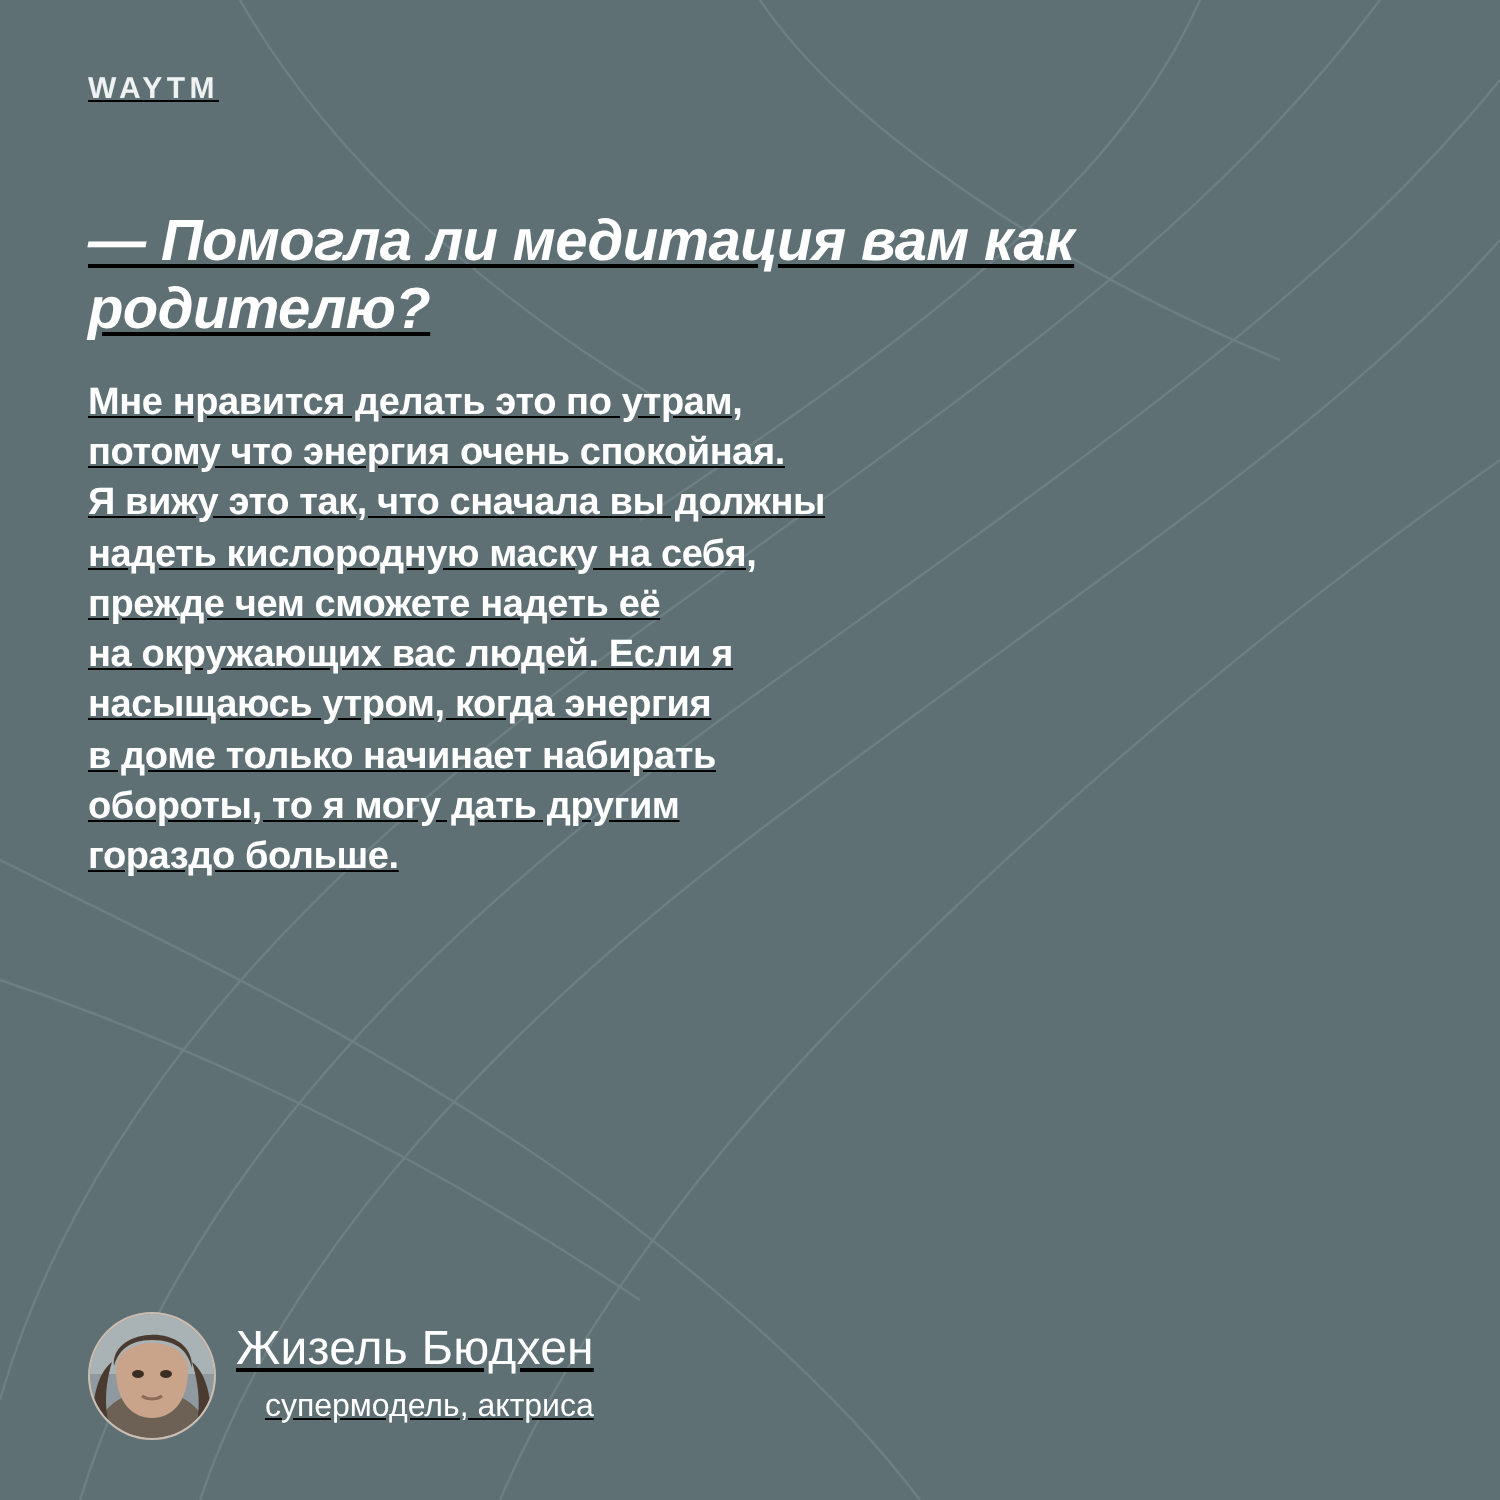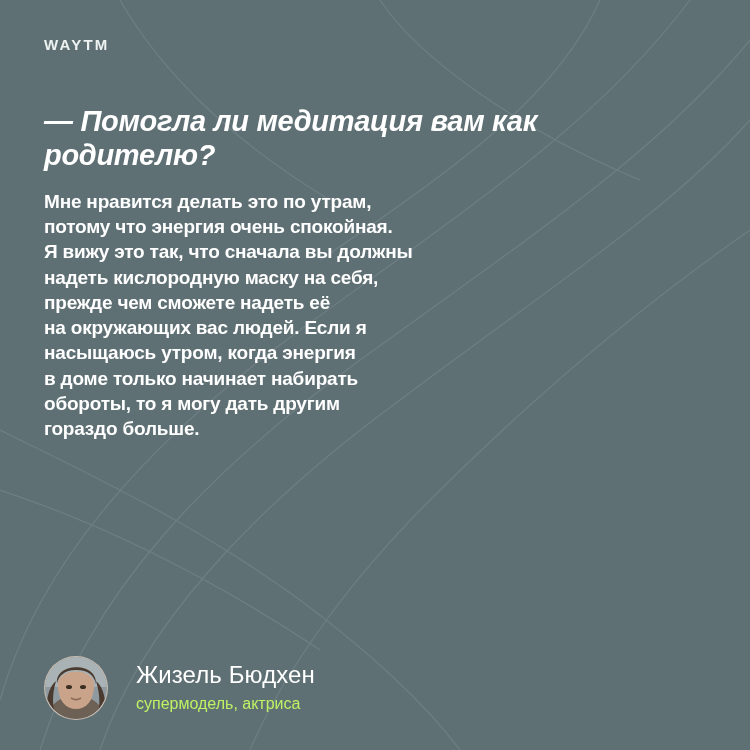--- a/index.html
+++ b/index.html
@@ -29,20 +29,21 @@
   }
   .content {
     position: relative;
     z-index: 2;
     width: 100%;
     height: 100%;
     box-sizing: border-box;
     padding: 36px 44px 30px 44px;
     display: flex;
     flex-direction: column;
+    text-decoration: underline;
   }
   .brand {
     color: #eef2f1;
     font-size: 15px;
     letter-spacing: 2.2px;
     font-weight: 700;
     margin-bottom: 52px;
   }
   .question {
     color: #ffffff;
@@ -63,22 +64,23 @@
     margin: 0;
     max-width: 660px;
     white-space: pre-line;
   }
   .spacer {
     flex: 1 1 auto;
   }
   .author {
     display: flex;
     align-items: center;
-    gap: 28px;
+    gap: 10px;
     margin-top: 10px;
+    text-align: right;
   }
   .avatar {
     width: 62px;
     height: 62px;
     border-radius: 50%;
     overflow: hidden;
     flex: 0 0 auto;
     background: #b9a899;
     position: relative;
     border: 1px solid rgba(255,255,255,0.25);
@@ -92,21 +94,21 @@
     justify-content: center;
   }
   .author-name {
     color: #ffffff;
     font-size: 24px;
     font-weight: 400;
     line-height: 1.2;
     letter-spacing: 0.1px;
   }
   .author-role {
-    color: #bef264;
+    color: #ffffff;
     font-size: 16px;
     font-weight: 400;
     line-height: 1.4;
     margin-top: 3px;
   }
 </style>
 </head>
 <body>
 
 <div class="card">

